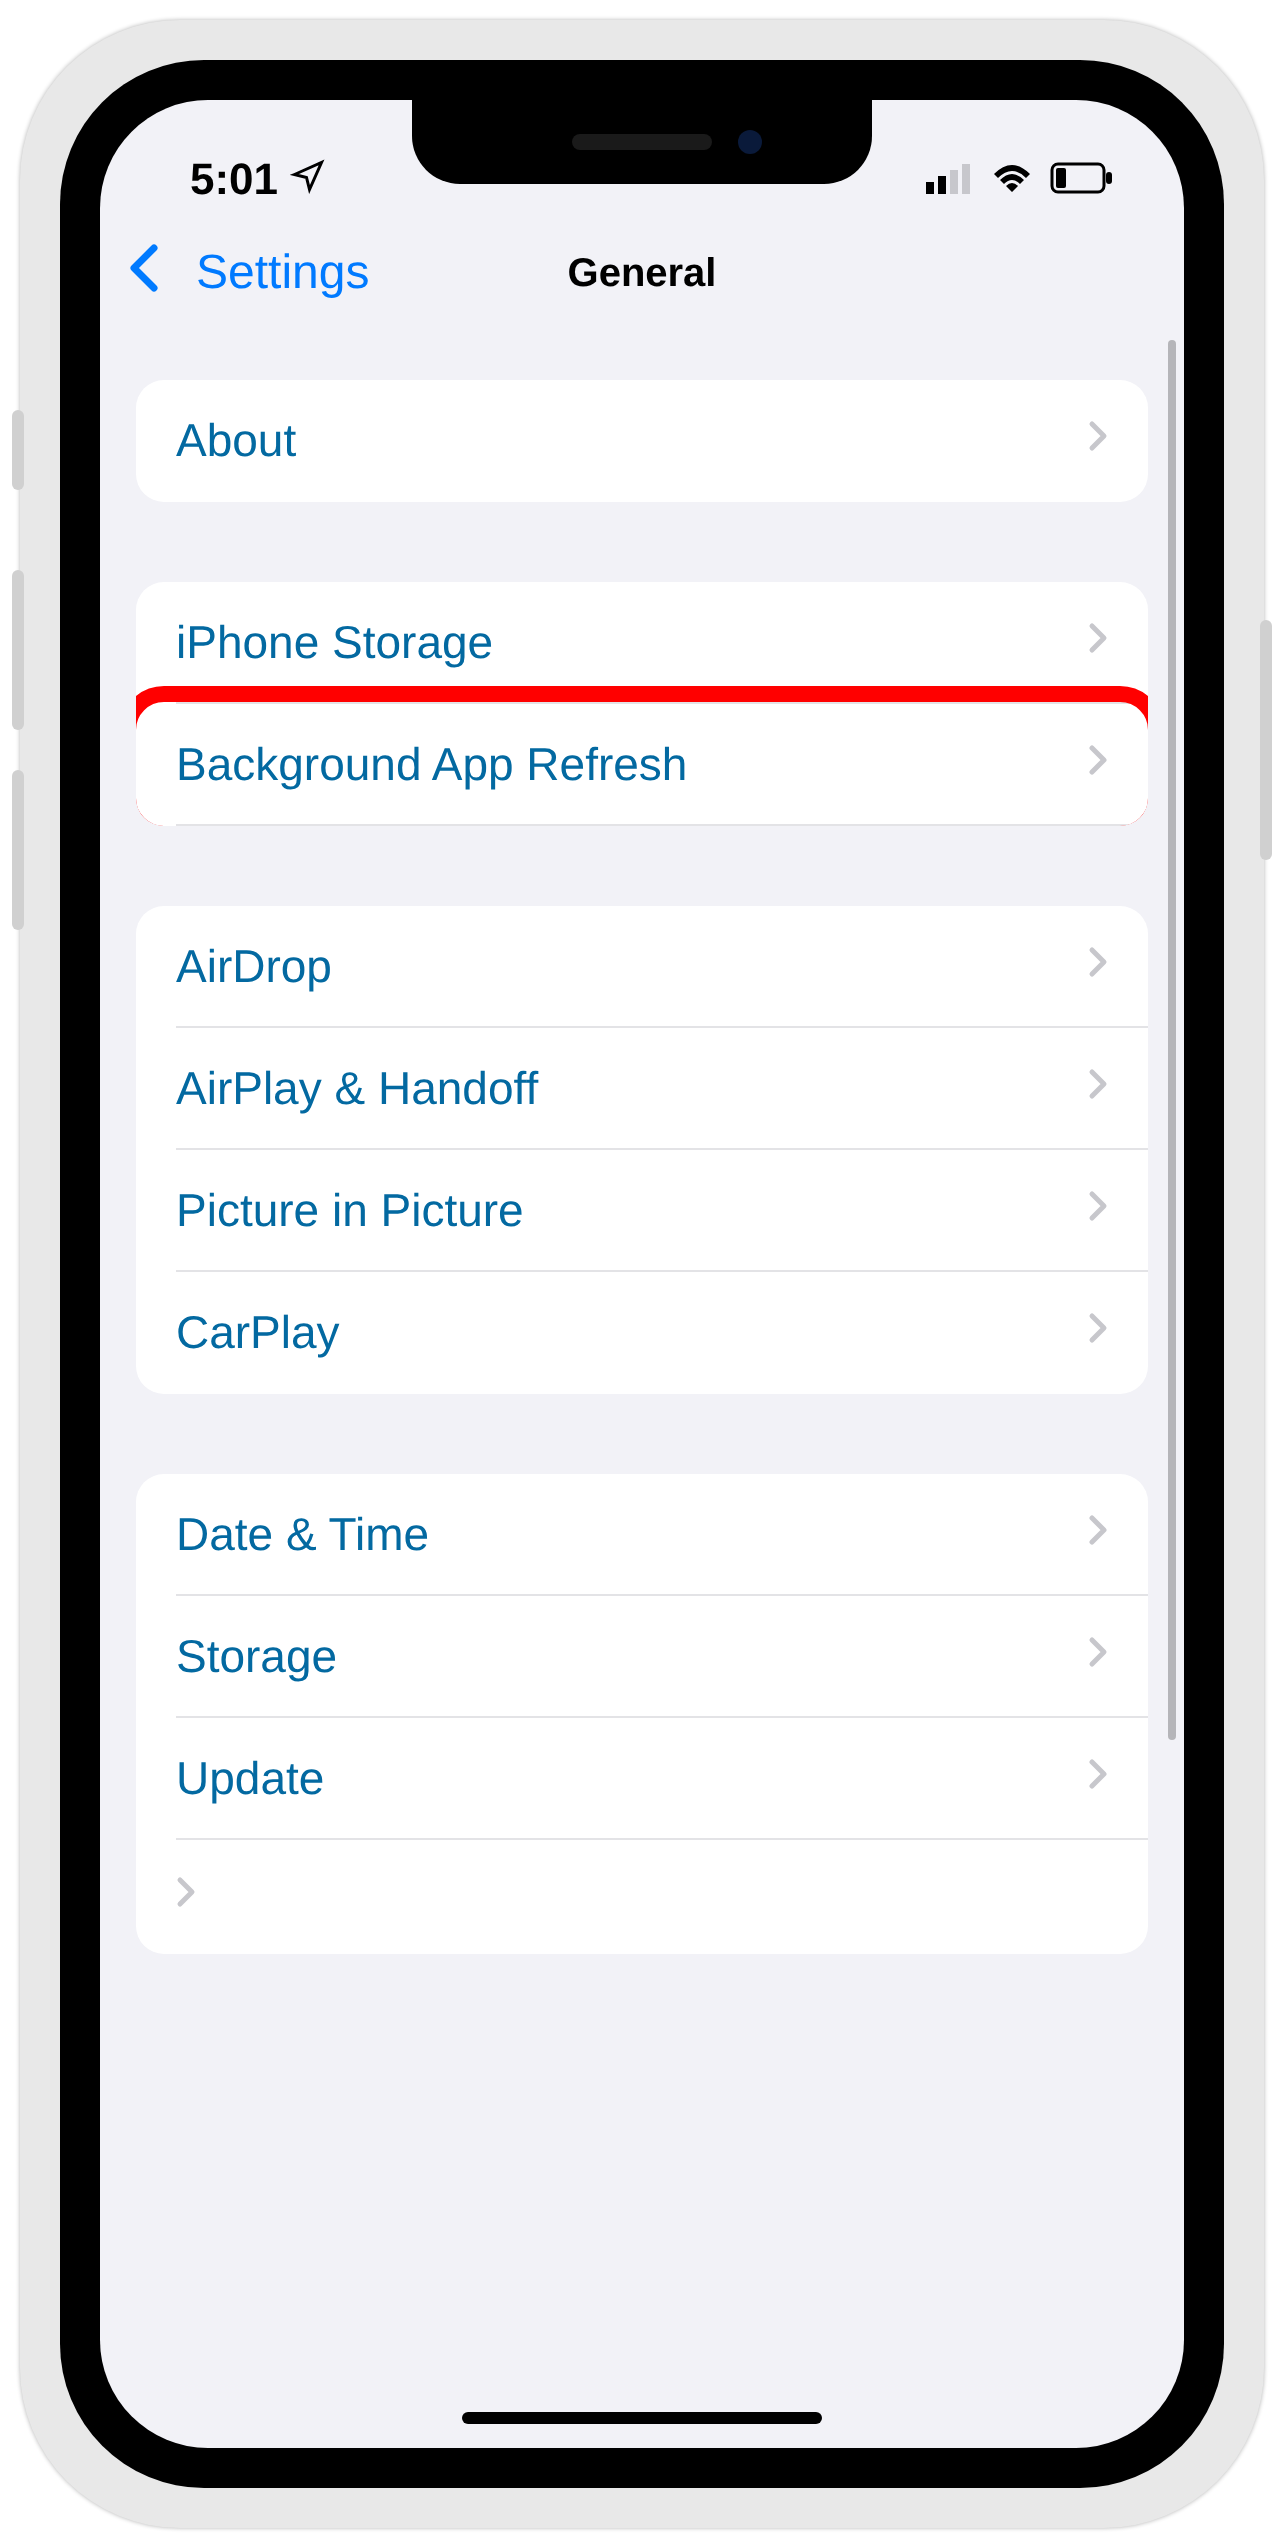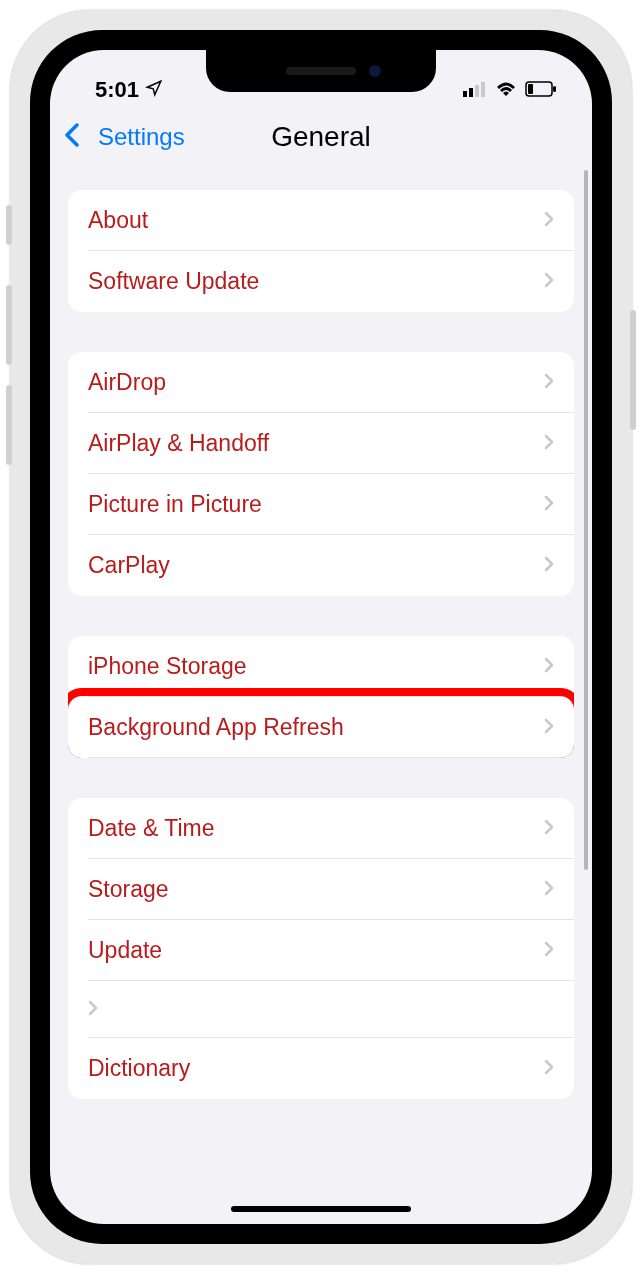--- a/index.html
+++ b/index.html
@@ -104,22 +104,22 @@
       position: absolute;
       left: 14px;
       gap: 16px;
     }
     .back-chevron {
       font-size: 30px;
       font-weight: 500;
       margin-right: 2px;
     }
     .nav-title {
-      font-size: 28px;
-      font-weight: 400;
+      font-size: 20px;
+      font-weight: 700;
       position: absolute;
       left: 50%;
       transform: translateX(-50%);
     }
     .content {
       padding: 20px 18px 0 18px;
       overflow-y: auto;
       height: calc(100% - 120px);
       position: relative;
     }
@@ -141,21 +141,21 @@
       content: "";
       position: absolute;
       bottom: 0;
       left: 20px;
       right: 0;
       height: 1px;
       background: #e3e3e6;
     }
     .row-label {
       font-size: 23px;
-      color: #b91c1c;
+      color: #0369a1;
     }
     .chevron-right {
       color: #c7c7cc;
       font-size: 20px;
     }
     .highlight-box {
       position: absolute;
       border: 8px solid #ff0000;
       border-radius: 22px;
       pointer-events: none;
@@ -253,97 +253,85 @@
       <div class="content">
         <div class="scroll-indicator"></div>
 
         <div class="group">
           <div class="row">
             <span class="row-label">About</span>
             <span class="chevron-right"><svg width="10" height="16" viewBox="0 0 10 16">
                   <path d="M2 2 L8 8 L2 14" stroke="#c7c7cc" stroke-width="2.5" fill="none" stroke-linecap="round" stroke-linejoin="round"></path>
                 </svg></span>
           </div>
-          <div class="row">
-            <span class="row-label">Software Update</span>
-            <span class="chevron-right"><svg width="10" height="16" viewBox="0 0 10 16">
-                  <path d="M2 2 L8 8 L2 14" stroke="#c7c7cc" stroke-width="2.5" fill="none" stroke-linecap="round" stroke-linejoin="round"></path>
-                </svg></span>
-          </div>
-        </div>
-
-        <div class="group">
-          <div class="row">
-            <span class="row-label">AirDrop</span>
-            <span class="chevron-right"><svg width="10" height="16" viewBox="0 0 10 16">
-                  <path d="M2 2 L8 8 L2 14" stroke="#c7c7cc" stroke-width="2.5" fill="none" stroke-linecap="round" stroke-linejoin="round"></path>
-                </svg></span>
-          </div>
-          <div class="row">
-            <span class="row-label">AirPlay &amp; Handoff</span>
-            <span class="chevron-right"><svg width="10" height="16" viewBox="0 0 10 16">
-                  <path d="M2 2 L8 8 L2 14" stroke="#c7c7cc" stroke-width="2.5" fill="none" stroke-linecap="round" stroke-linejoin="round"></path>
-                </svg></span>
-          </div>
-          <div class="row">
-            <span class="row-label">Picture in Picture</span>
-            <span class="chevron-right"><svg width="10" height="16" viewBox="0 0 10 16">
-                  <path d="M2 2 L8 8 L2 14" stroke="#c7c7cc" stroke-width="2.5" fill="none" stroke-linecap="round" stroke-linejoin="round"></path>
-                </svg></span>
-          </div>
-          <div class="row">
-            <span class="row-label">CarPlay</span>
-            <span class="chevron-right"><svg width="10" height="16" viewBox="0 0 10 16">
-                  <path d="M2 2 L8 8 L2 14" stroke="#c7c7cc" stroke-width="2.5" fill="none" stroke-linecap="round" stroke-linejoin="round"></path>
-                </svg></span>
-          </div>
         </div>
 
         <div class="group" style="position:relative;">
           <div class="row">
             <span class="row-label">iPhone Storage</span>
             <span class="chevron-right"><svg width="10" height="16" viewBox="0 0 10 16">
                   <path d="M2 2 L8 8 L2 14" stroke="#c7c7cc" stroke-width="2.5" fill="none" stroke-linecap="round" stroke-linejoin="round"></path>
                 </svg></span>
           </div>
           <div class="row" style="position:relative;">
             <span class="row-label">Background App Refresh</span>
             <span class="chevron-right"><svg width="10" height="16" viewBox="0 0 10 16">
                   <path d="M2 2 L8 8 L2 14" stroke="#c7c7cc" stroke-width="2.5" fill="none" stroke-linecap="round" stroke-linejoin="round"></path>
                 </svg></span>
           </div>
           <div class="highlight-box" style="left:-8px; right:-8px; top:52px; bottom:-8px;"></div>
         </div>
 
         <div class="group">
           <div class="row">
+            <span class="row-label">AirDrop</span>
+            <span class="chevron-right"><svg width="10" height="16" viewBox="0 0 10 16">
+                  <path d="M2 2 L8 8 L2 14" stroke="#c7c7cc" stroke-width="2.5" fill="none" stroke-linecap="round" stroke-linejoin="round"></path>
+                </svg></span>
+          </div>
+          <div class="row">
+            <span class="row-label">AirPlay &amp; Handoff</span>
+            <span class="chevron-right"><svg width="10" height="16" viewBox="0 0 10 16">
+                  <path d="M2 2 L8 8 L2 14" stroke="#c7c7cc" stroke-width="2.5" fill="none" stroke-linecap="round" stroke-linejoin="round"></path>
+                </svg></span>
+          </div>
+          <div class="row">
+            <span class="row-label">Picture in Picture</span>
+            <span class="chevron-right"><svg width="10" height="16" viewBox="0 0 10 16">
+                  <path d="M2 2 L8 8 L2 14" stroke="#c7c7cc" stroke-width="2.5" fill="none" stroke-linecap="round" stroke-linejoin="round"></path>
+                </svg></span>
+          </div>
+          <div class="row">
+            <span class="row-label">CarPlay</span>
+            <span class="chevron-right"><svg width="10" height="16" viewBox="0 0 10 16">
+                  <path d="M2 2 L8 8 L2 14" stroke="#c7c7cc" stroke-width="2.5" fill="none" stroke-linecap="round" stroke-linejoin="round"></path>
+                </svg></span>
+          </div>
+        </div>
+
+        <div class="group">
+          <div class="row">
             <span class="row-label">Date &amp; Time</span>
             <span class="chevron-right"><svg width="10" height="16" viewBox="0 0 10 16">
                   <path d="M2 2 L8 8 L2 14" stroke="#c7c7cc" stroke-width="2.5" fill="none" stroke-linecap="round" stroke-linejoin="round"></path>
                 </svg></span>
           </div>
           <div class="row">
             <span class="row-label">Storage</span>
             <span class="chevron-right"><svg width="10" height="16" viewBox="0 0 10 16">
                   <path d="M2 2 L8 8 L2 14" stroke="#c7c7cc" stroke-width="2.5" fill="none" stroke-linecap="round" stroke-linejoin="round"></path>
                 </svg></span>
           </div>
           <div class="row">
             <span class="row-label">Update</span>
             <span class="chevron-right"><svg width="10" height="16" viewBox="0 0 10 16">
                   <path d="M2 2 L8 8 L2 14" stroke="#c7c7cc" stroke-width="2.5" fill="none" stroke-linecap="round" stroke-linejoin="round"></path>
                 </svg></span>
           </div>
           <div class="row">
-            <span class="chevron-right"><svg width="10" height="16" viewBox="0 0 10 16">
-                  <path d="M2 2 L8 8 L2 14" stroke="#c7c7cc" stroke-width="2.5" fill="none" stroke-linecap="round" stroke-linejoin="round"></path>
-                </svg></span>
-          </div>
-          <div class="row">
-            <span class="row-label">Dictionary</span>
             <span class="chevron-right"><svg width="10" height="16" viewBox="0 0 10 16">
                   <path d="M2 2 L8 8 L2 14" stroke="#c7c7cc" stroke-width="2.5" fill="none" stroke-linecap="round" stroke-linejoin="round"></path>
                 </svg></span>
           </div>
         </div>
 
       </div>
 
       <div class="home-indicator"></div>
     </div>

